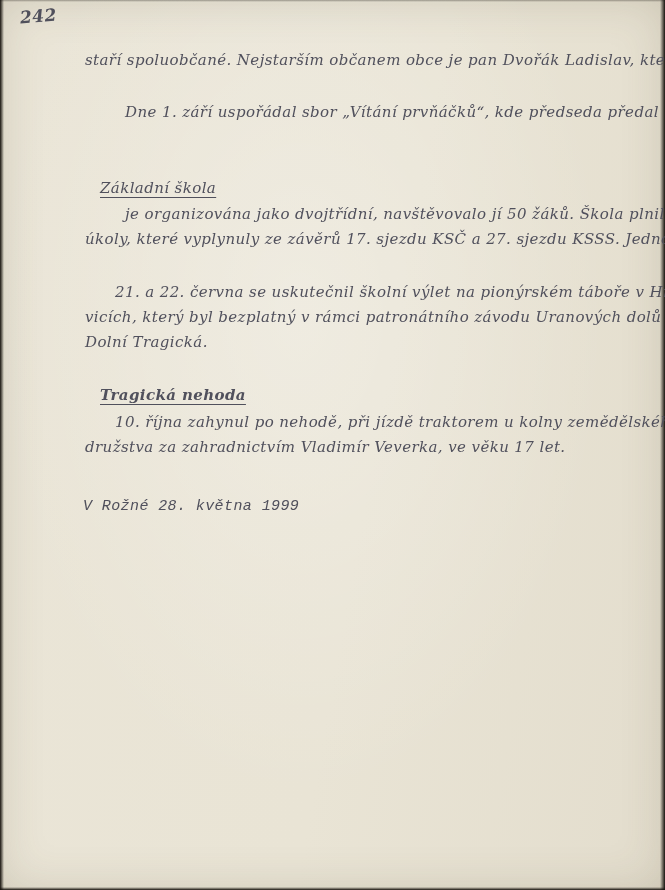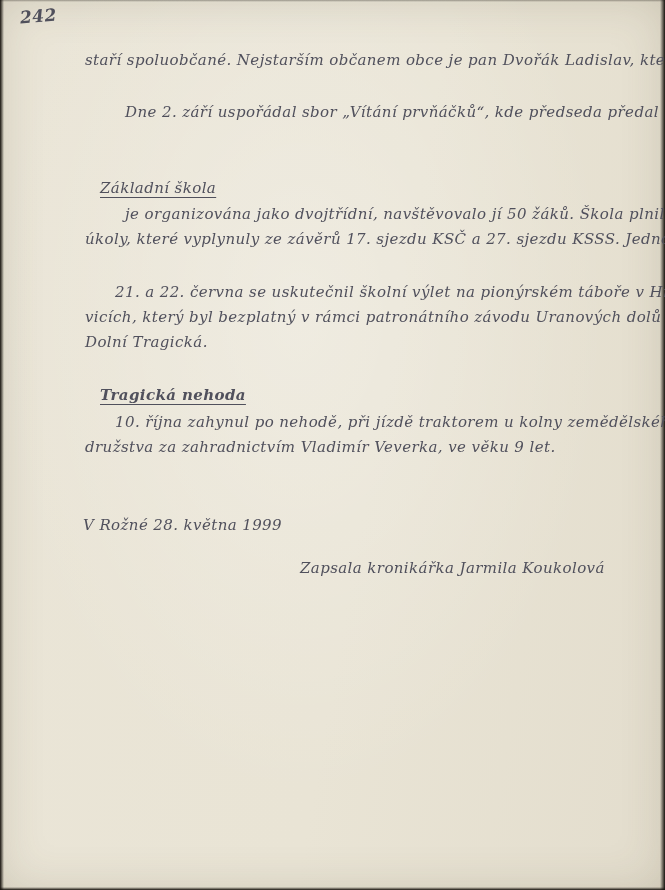--- a/index.html
+++ b/index.html
@@ -62,39 +62,38 @@
   <div class="edge-bottom"></div>
   <div class="edge-top"></div>
 
   <div class="hand page-number">242</div>
 
   <div class="hand block" style="top:48px;">
       <div class="line">staří spoluobčané. Nejstarším občanem obce je pan Dvořák Ladislav, který se</div>
     </div>
 
   <div class="hand block indent-lg" style="top:100px;">
-      <div class="line">Dne 2. září uspořádal sbor „Vítání prvňáčků“, kde předseda předal</div>
+      <div class="line">Dne 1. září uspořádal sbor „Vítání prvňáčků“, kde předseda předal</div>
     </div>
 
   <div class="hand heading" style="top:176px;">Základní škola</div>
 
   <div class="hand block indent-lg" style="top:202px;">
       <div class="line">je organizována jako dvojtřídní, navštěvovalo jí 50 žáků. Škola plnila</div>
       <div class="line">úkoly, které vyplynuly ze závěrů 17. sjezdu KSČ a 27. sjezdu KSSS. Jednotli-</div>
     </div>
 
   <div class="hand block indent-md" style="top:280px;">
       <div class="line">21. a 22. června se uskutečnil školní výlet na pionýrském táboře v Hroto-</div>
       <div class="line">vicích, který byl bezplatný v rámci patronátního závodu Uranových dolů v</div>
       <div class="line">Dolní Tragická.</div>
     </div>
 
   <div class="hand heading" style="top:383px;font-weight:bold;">Tragická nehoda</div>
 
   <div class="hand block indent-md" style="top:410px;">
       <div class="line">10. října zahynul po nehodě, při jízdě traktorem u kolny zemědělského</div>
-      <div class="line">družstva za zahradnictvím Vladimír Veverka, ve věku 9 let.</div>
+      <div class="line">družstva za zahradnictvím Vladimír Veverka, ve věku 17 let.</div>
     </div>
 
-  <div class="hand dateline" style="top:513px;">V Rožné 28. května 1999</div>
+  <div class="hand dateline" style="top:494px;font-family:Liberation Mono, monospace;">V Rožné 28. května 1999</div>
 
-  <div class="hand signature" style="top:556px;">Zapsala kronikářka Jarmila Koukolová</div>
 </div>
 
 </body></html>

